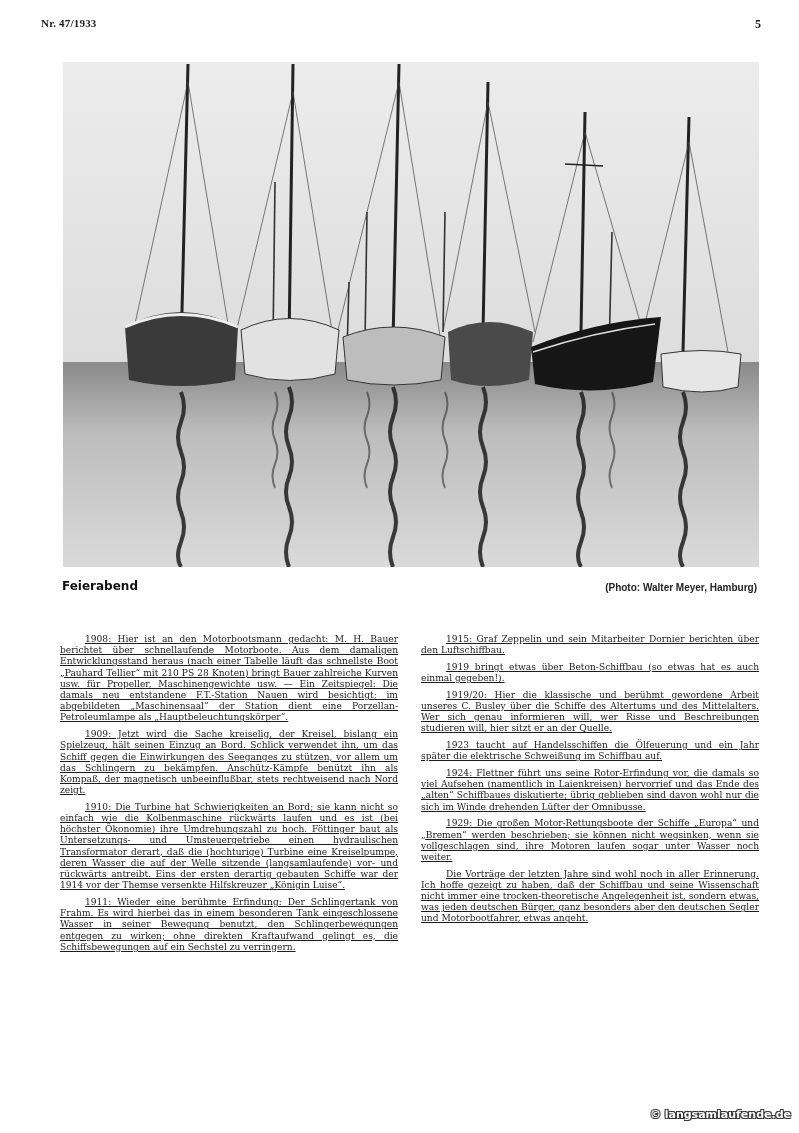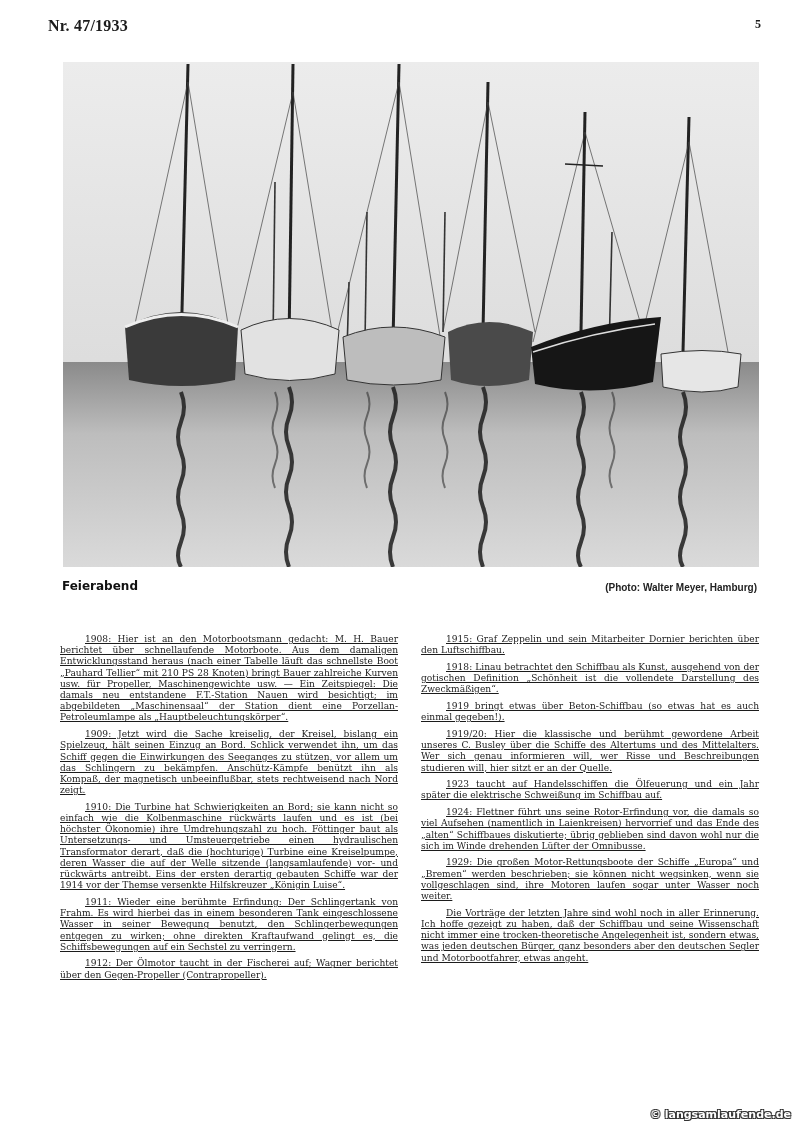--- a/index.html
+++ b/index.html
@@ -1,17 +1,17 @@
 <!DOCTYPE html>
 <html><head>
 <meta charset="utf-8">
 <style>
   html,body{margin:0;padding:0;background:#fff;}
   body{width:799px;height:1133px;position:relative;overflow:hidden;font-family:"DejaVu Serif","Liberation Serif",serif;color:#1c1c1c;}
-  .hdr-left{position:absolute;left:48px;top:17px;font-family:"Liberation Serif",serif;font-size:16px;font-weight:bold;letter-spacing:0.2px;text-align:right;}
+  .hdr-left{position:absolute;left:41px;top:17px;font-family:"Liberation Serif",serif;font-size:11px;font-weight:bold;letter-spacing:0.2px;text-align:right;}
   .hdr-right{position:absolute;right:38px;top:17px;font-family:"Liberation Serif",serif;font-size:12px;font-weight:bold;}
   .photo{position:absolute;left:63px;top:62px;width:696px;height:505px;background:#e9e9e9;overflow:hidden;}
   .photo svg{display:block;width:100%;height:100%;}
   .caption{position:absolute;left:62px;top:579px;font-family:"DejaVu Sans",sans-serif;font-size:12px;font-weight:bold;color:#111;}
   .credit{position:absolute;right:42px;top:582px;font-family:Liberation Sans, sans-serif;font-size:10px;font-weight:bold;color:#222;}
   .col{position:absolute;top:634px;width:338px;font-size:9.1px;line-height:11.2px;text-align:justify;hyphens:manual;}
   .col.left{left:60px;}
   .col.right{left:421px;width:338px;}
   .col p{margin:0 0 5.5px 0;text-indent:25px;text-decoration:underline;}
   .watermark{position:absolute;right:8px;top:1108px;font-family:"DejaVu Sans",sans-serif;font-size:11px;font-weight:bold;color:#fff;text-shadow:-1px -1px 0 #333,1px -1px 0 #333,-1px 1px 0 #333,1px 1px 0 #333;}
@@ -98,26 +98,24 @@
 </div>
 
 <div class="caption">Feierabend</div>
 <div class="credit">(Photo: Walter Meyer, Hamburg)</div>
 
 <div class="col left">
   <p>1908: Hier ist an den Motorbootsmann gedacht: M. H. Bauer berichtet über schnellaufende Motorboote. Aus dem damaligen Entwicklungsstand heraus (nach einer Tabelle läuft das schnellste Boot „Pauhard Tellier“ mit 210 PS 28 Knoten) bringt Bauer zahlreiche Kurven usw. für Propeller, Maschinen­gewichte usw. — Ein Zeitspiegel: Die damals neu entstan­dene F.T.-Station Nauen wird besichtigt; im abgebildeten „Maschinensaal“ der Station dient eine Porzellan-Petroleum­lampe als „Hauptbeleuchtungskörper“.</p>
   <p>1909: Jetzt wird die Sache kreiselig, der Kreisel, bislang ein Spielzeug, hält seinen Einzug an Bord. Schlick verwendet ihn, um das Schiff gegen die Einwirkungen des Seeganges zu stützen, vor allem um das Schlingern zu bekämpfen. Anschütz-Kämpfe benützt ihn als Kompaß, der magnetisch unbeeinfluß­bar, stets rechtweisend nach Nord zeigt.</p>
   <p>1910: Die Turbine hat Schwierigkeiten an Bord; sie kann nicht so einfach wie die Kolbenmaschine rückwärts laufen und es ist (bei höchster Ökonomie) ihre Umdrehungszahl zu hoch. Föttinger baut als Untersetzungs- und Umsteuergetriebe einen hydraulischen Transformator derart, daß die (hochturige) Tur­bine eine Kreiselpumpe, deren Wasser die auf der Welle sitzende (langsamlaufende) vor- und rückwärts antreibt. Eins der ersten derartig gebauten Schiffe war der 1914 vor der Themse versenkte Hilfskreuzer „Königin Luise“.</p>
   <p>1911: Wieder eine berühmte Erfindung: Der Schlingertank von Frahm. Es wird hierbei das in einem besonderen Tank eingeschlossene Wasser in seiner Bewegung benutzt, den Schlingerbewegungen entgegen zu wirken; ohne direkten Kraft­aufwand gelingt es, die Schiffsbewegungen auf ein Sechstel zu verringern.</p>
-  <p>1912: Der Ölmotor taucht in der Fischerei auf; Wagner berichtet über den Gegen-Propeller (Contrapropeller).</p>
 </div>
 
 <div class="col right">
   <p>1915: Graf Zeppelin und sein Mitarbeiter Dornier be­richten über den Luftschiffbau.</p>
-  <p>1918: Linau betrachtet den Schiffbau als Kunst, ausgehend von der gotischen Definition „Schönheit ist die vollendete Dar­stellung des Zweckmäßigen“.</p>
   <p>1919 bringt etwas über Beton-Schiffbau (so etwas hat es auch einmal gegeben!).</p>
   <p>1919/20: Hier die klassische und berühmt gewordene Arbeit unseres C. Busley über die Schiffe des Altertums und des Mittelalters. Wer sich genau informieren will, wer Risse und Beschreibungen studieren will, hier sitzt er an der Quelle.</p>
   <p>1923 taucht auf Handelsschiffen die Ölfeuerung und ein Jahr später die elektrische Schweißung im Schiffbau auf.</p>
   <p>1924: Flettner führt uns seine Rotor-Erfindung vor, die da­mals so viel Aufsehen (namentlich in Laienkreisen) hervorrief und das Ende des „alten“ Schiffbaues diskutierte; übrig ge­blieben sind davon wohl nur die sich im Winde drehenden Lüfter der Omnibusse.</p>
   <p>1929: Die großen Motor-Rettungsboote der Schiffe „Europa“ und „Bremen“ werden beschrieben; sie können nicht weg­sinken, wenn sie vollgeschlagen sind, ihre Motoren laufen so­gar unter Wasser noch weiter.</p>
   <p>Die Vorträge der letzten Jahre sind wohl noch in aller Erinnerung. Ich hoffe gezeigt zu haben, daß der Schiffbau und seine Wissenschaft nicht immer eine trocken-theoretische Angelegenheit ist, sondern etwas, was jeden deutschen Bürger, ganz besonders aber den deutschen Segler und Motorboot­fahrer, etwas angeht.</p>
 </div>
 
 <div class="watermark">© langsamlaufende.de</div>
 

